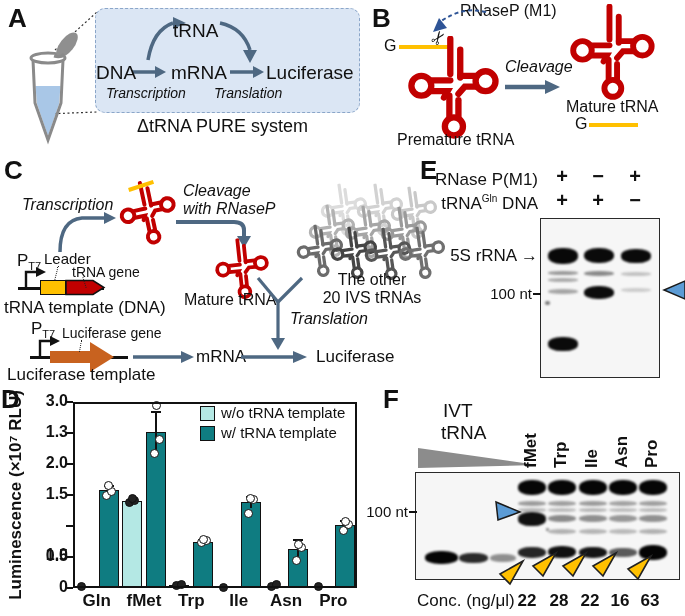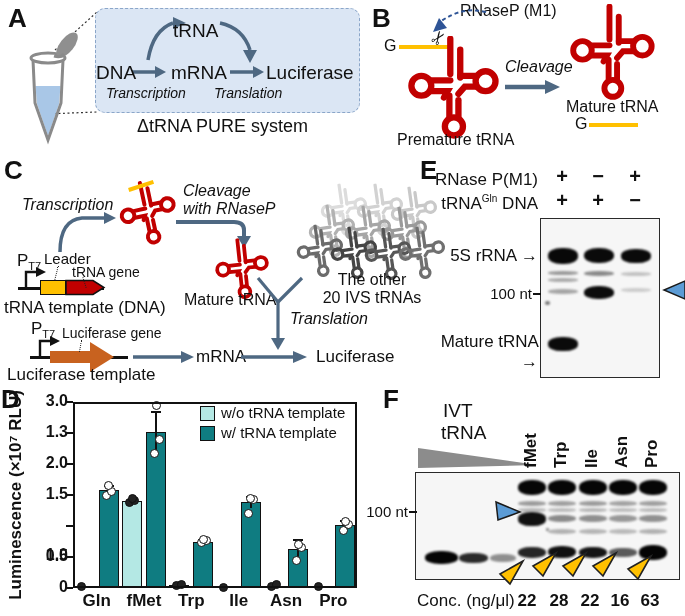--- a/index.html
+++ b/index.html
@@ -343,21 +343,20 @@
       <div class="band" style="left: 7px; top: 70px; width: 30px; height: 5px; background: rgb(165, 165, 165); position: absolute;"></div>
       <div class="band" style="left: 43px; top: 67px; width: 30px; height: 13px; background: rgb(12, 12, 12); position: absolute;"></div>
       <div class="band" style="left: 80px; top: 69px; width: 30px; height: 4px; background: rgb(204, 204, 204); position: absolute;"></div>
       <div class="band" style="left: 7px; top: 118px; width: 30px; height: 14px; background: rgb(10, 10, 10); position: absolute;"></div>
       <div class="band" style="left: 4px; top: 82px; width: 5px; height: 4px; background: rgb(119, 119, 119); position: absolute;"></div>
     </div>
 
   <div class="abs t17 rt" style="left:420px;top:246px;width:118px"><span>5S rRNA</span> <span class="b">→</span></div>
   <div class="abs t15 rt" style="left:420px;top:285px;width:112px"><span>100 nt</span></div>
   <div class="abs" style="left:533px;top:293px;width:8px;height:2px;background:#111"></div>
-  <div class="abs t17 rt" style="left:420px;top:332px;width:118px"><span>Mature tRNA</span> <span class="b">→</span></div>
 
   <svg class="abs" style="left:662px;top:280px" width="24" height="20">
     <polygon points="23,1 23,19 2,10" fill="#5b9bd5" stroke="#1a1a1a" stroke-width="1.5"></polygon>
   </svg>
 
   <div class="abs pletter" style="left:383px;top:384px">F</div>
   <div class="abs t19" style="left:443px;top:400px">IVT</div>
   <div class="abs t19" style="left:441px;top:422px">tRNA</div>
   <svg class="abs" style="left:416px;top:445px" width="126" height="25">
     <polygon points="2,3 2,23 122,20" fill="#8c8c8c"></polygon>

